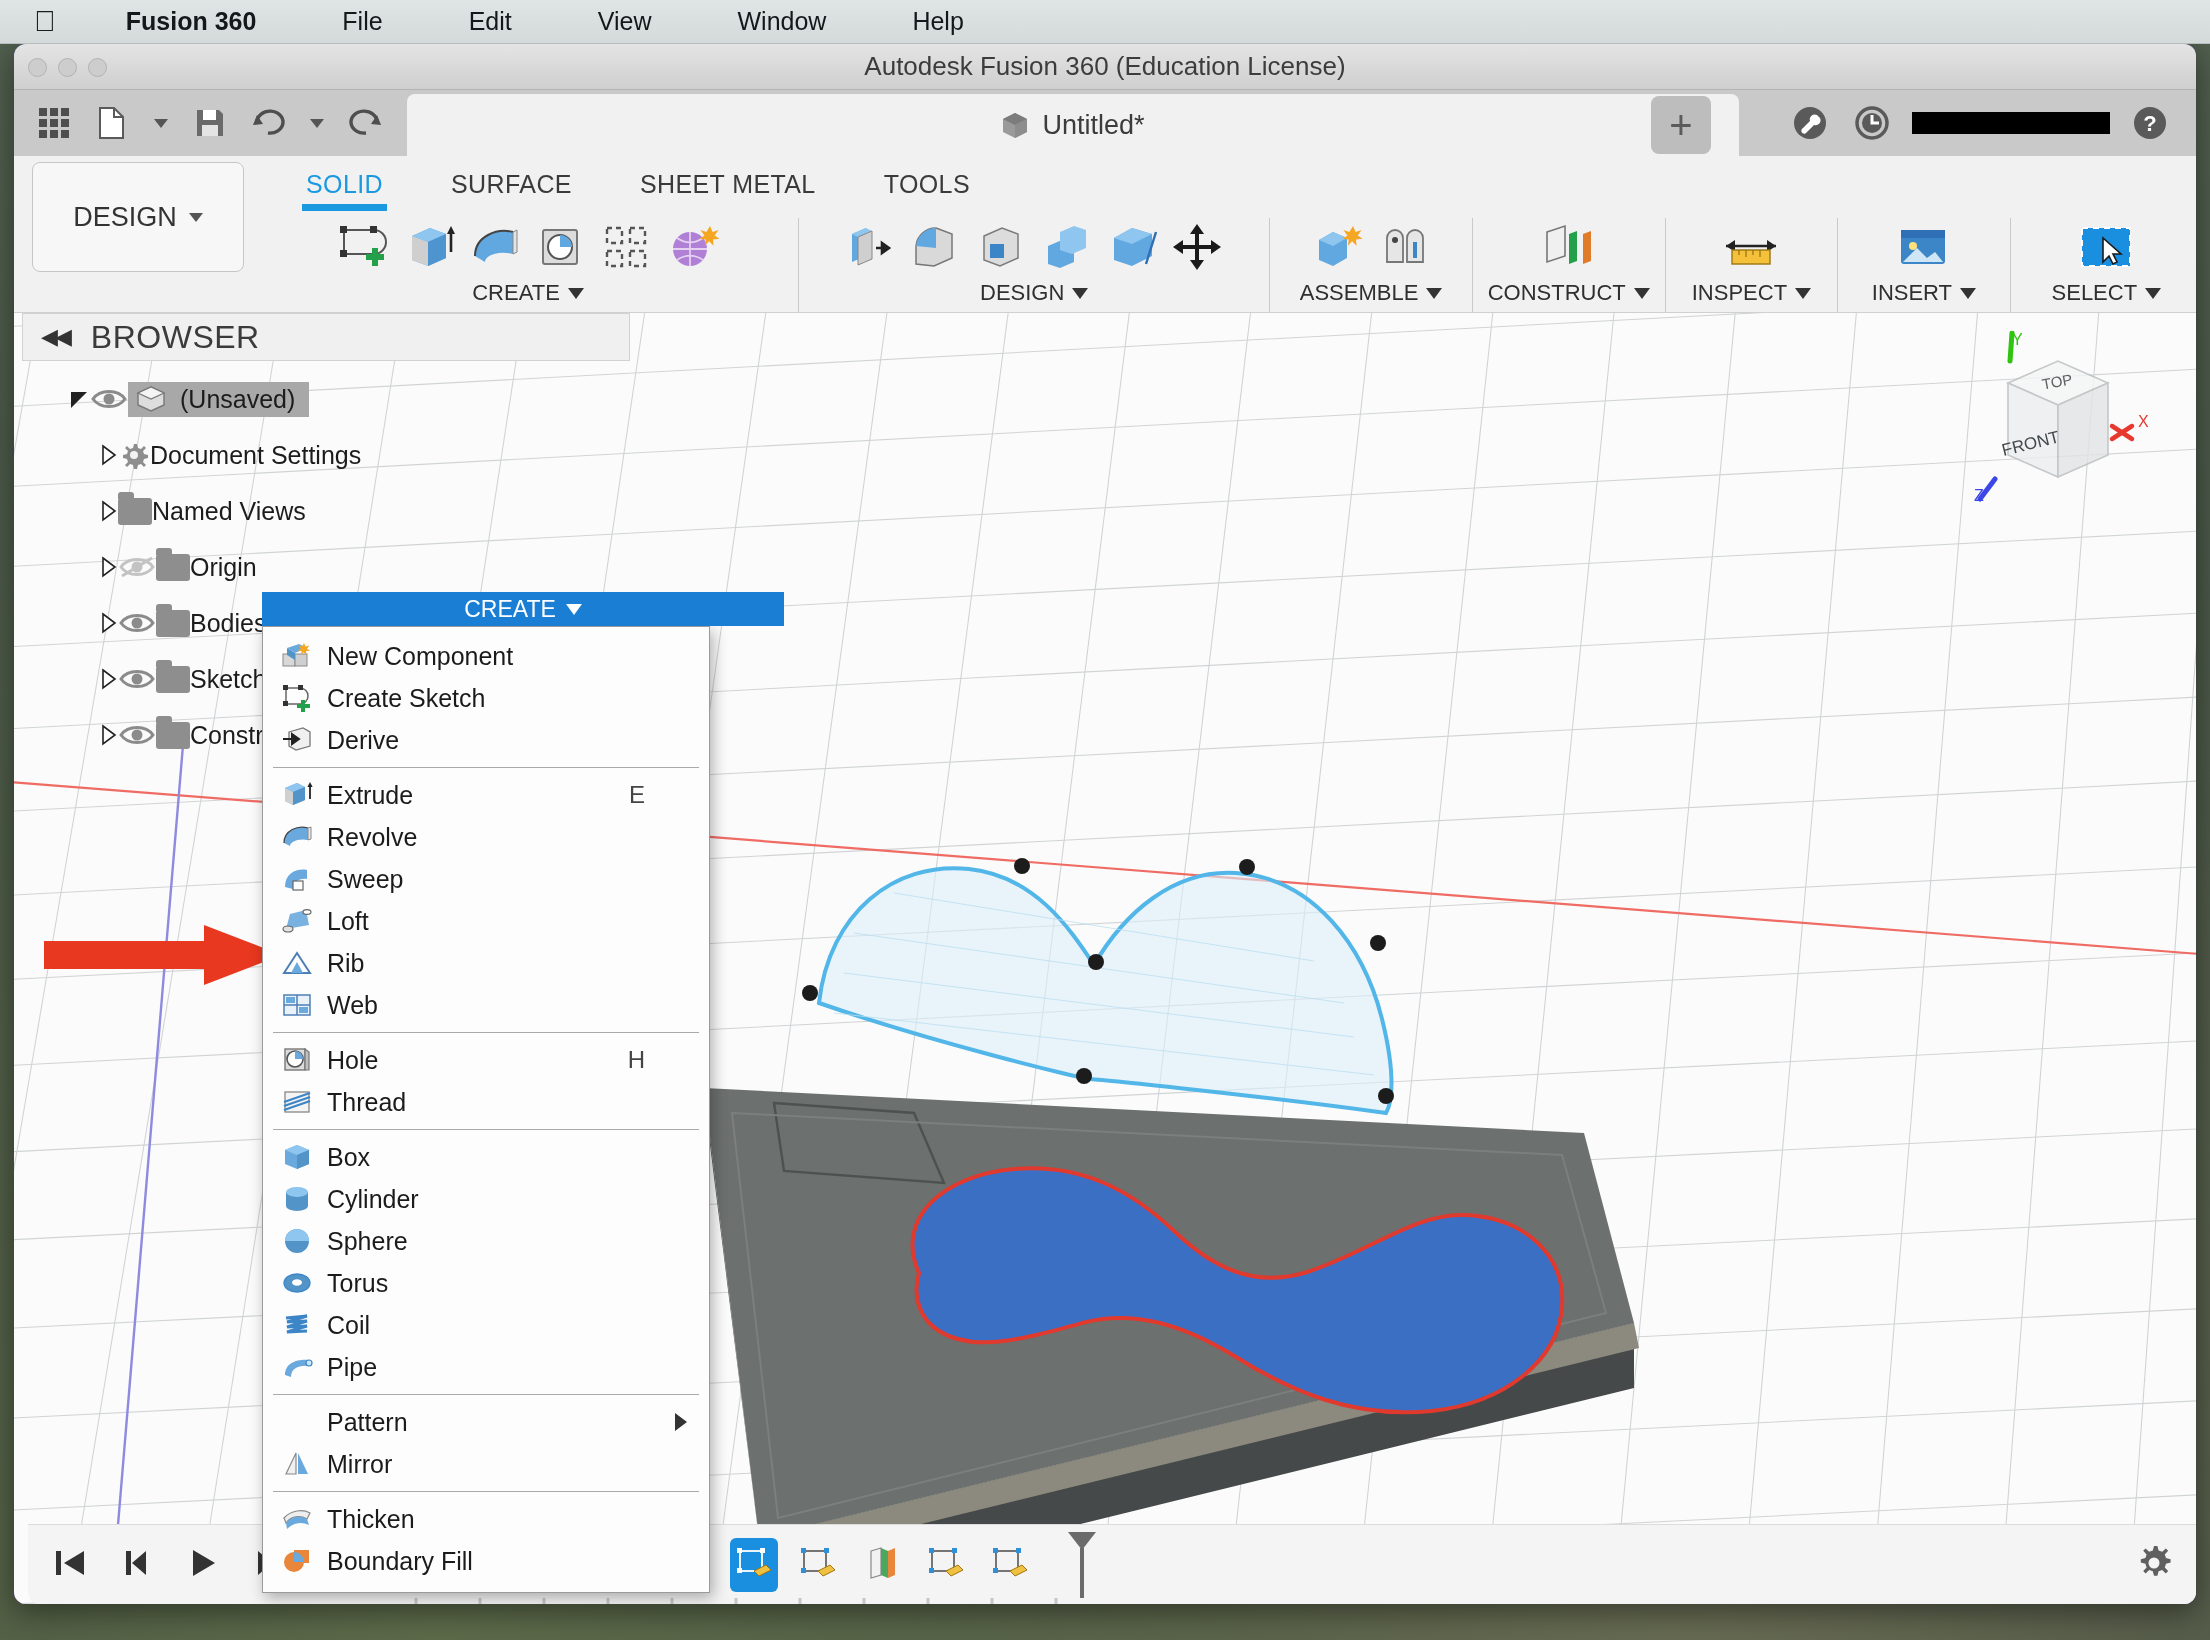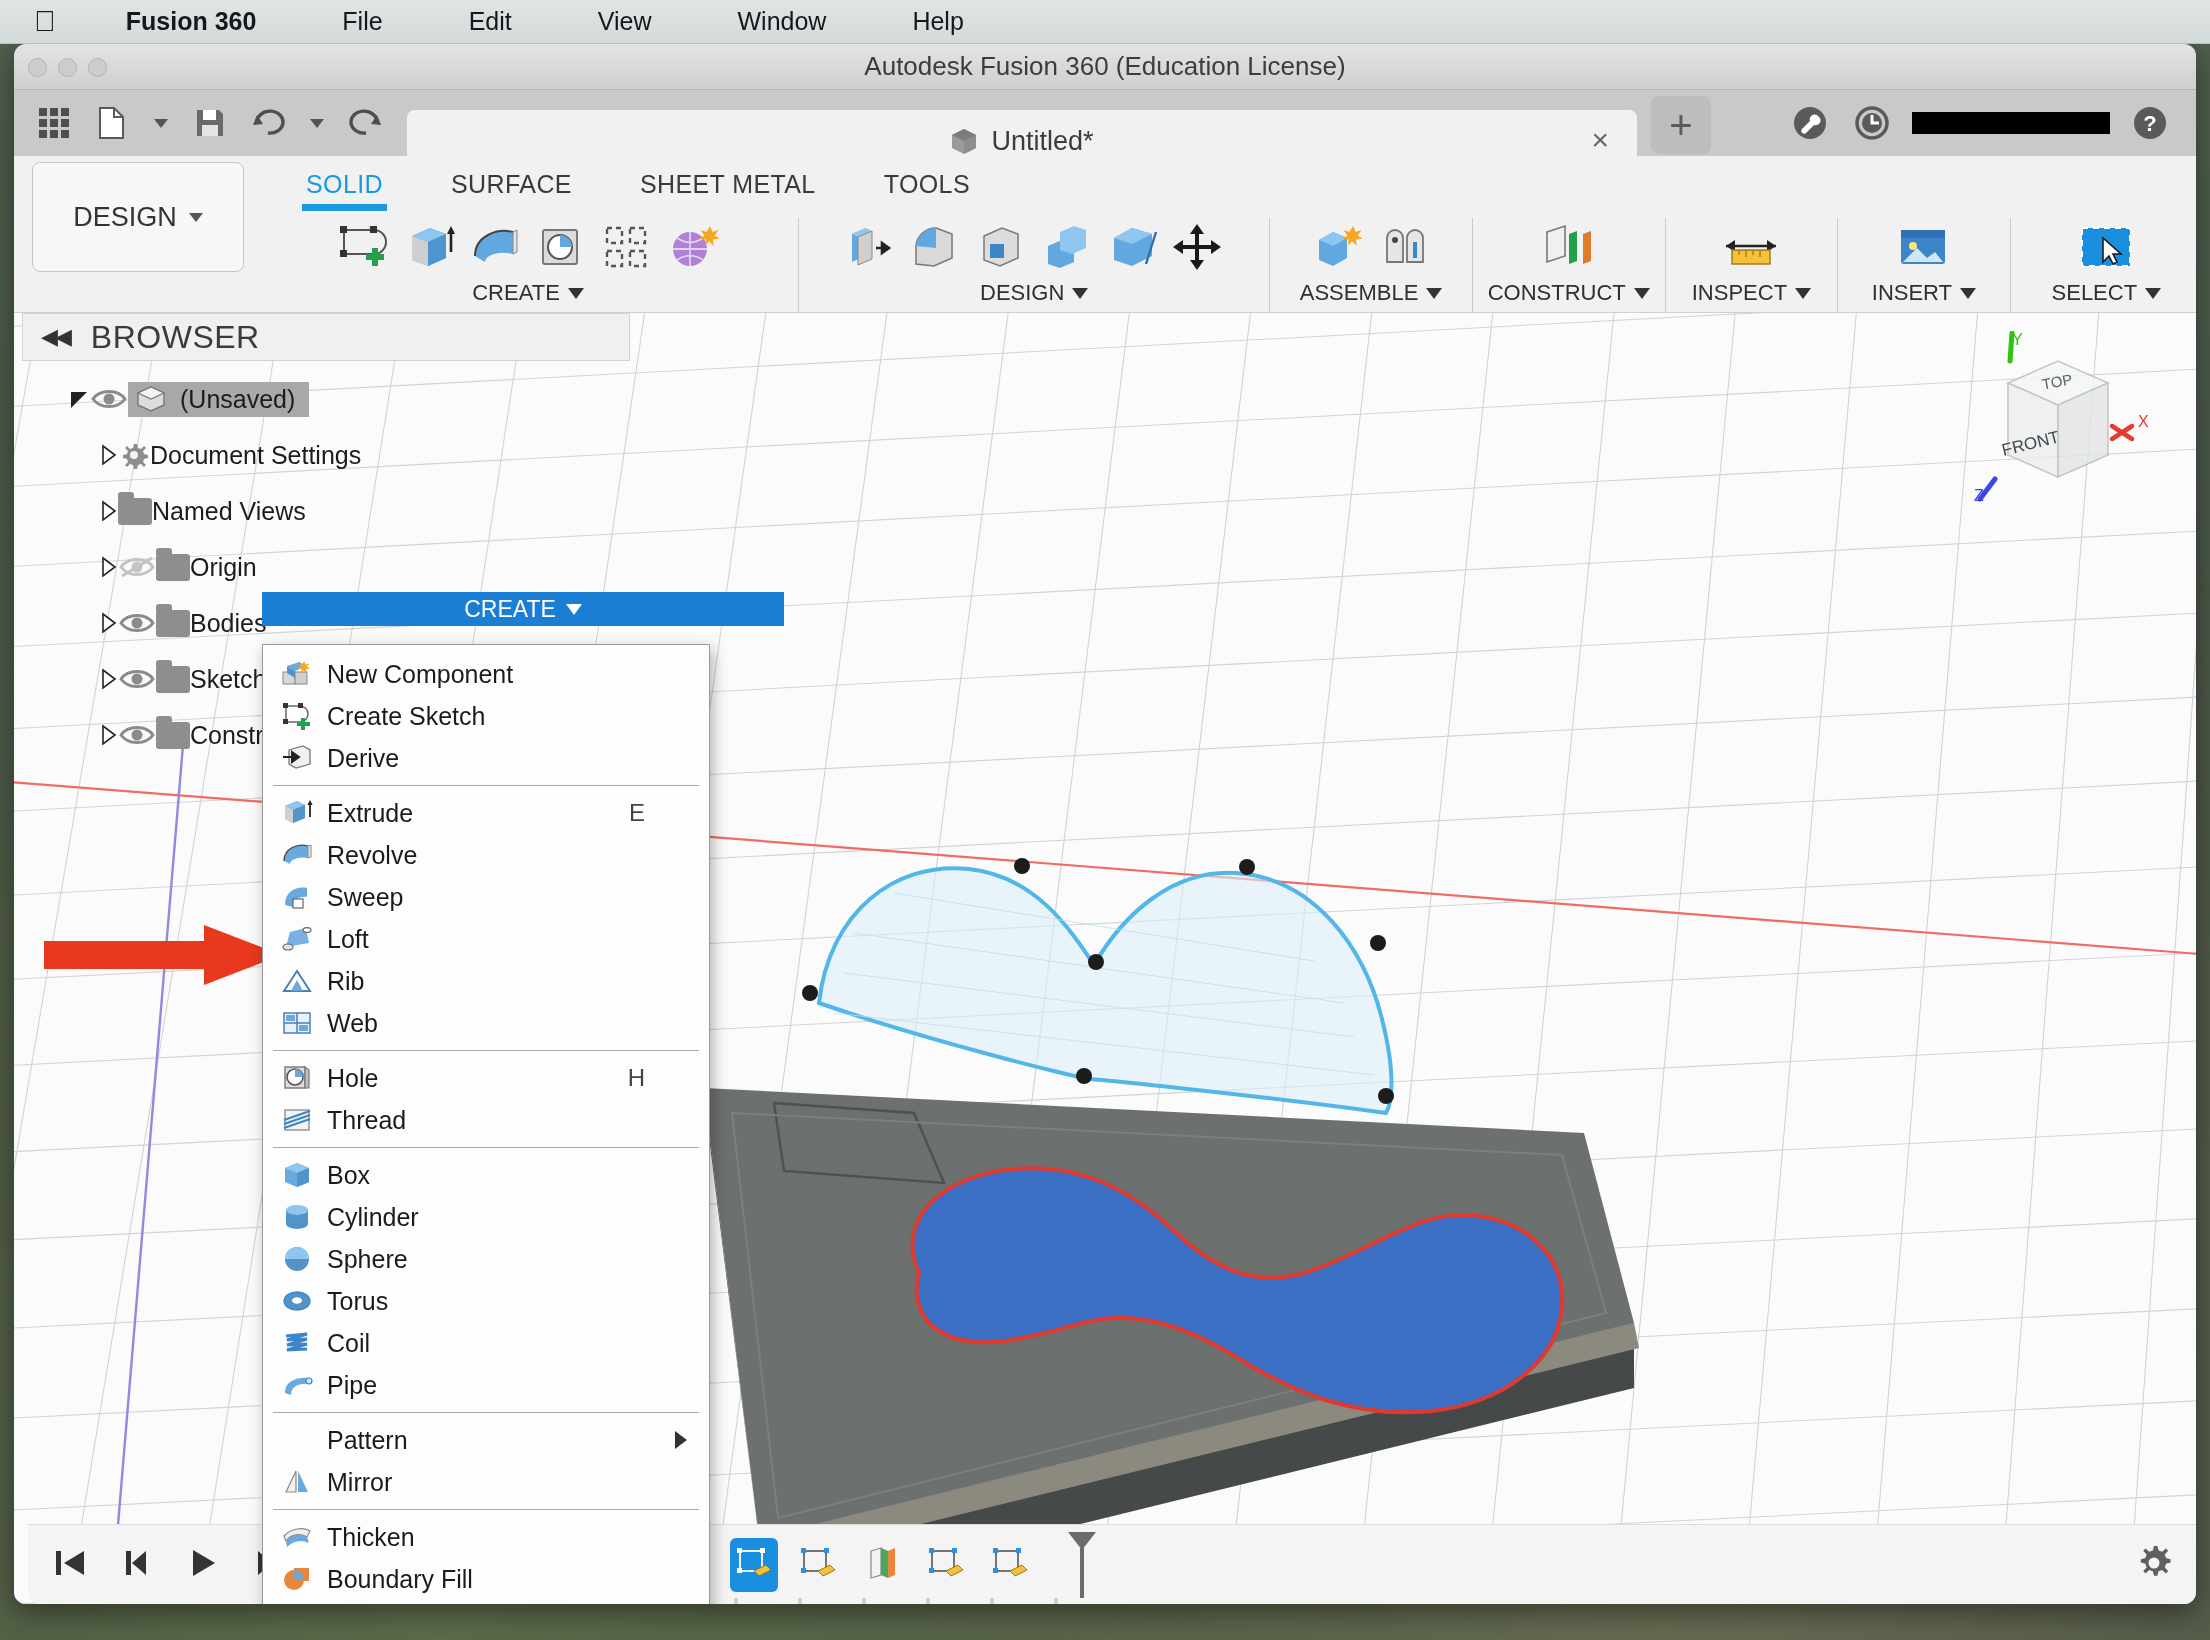--- a/index.html
+++ b/index.html
@@ -63,21 +63,21 @@
   }
   .qat { display:flex; align-items:center; gap: 6px; padding-left: 14px; }
   .qbtn {
     width: 52px; height: 52px; display:flex; align-items:center; justify-content:center;
     color:#4e4e4e;
   }
   .qbtn.small { width: 34px; }
   .caret-dn { width:0;height:0;border-left:7px solid transparent;border-right:7px solid transparent;border-top:9px solid #555; }
 
   .doctab {
-    position: absolute; left: 393px; top: 20px; width: 1230px; height: 62px;
+    position: absolute; left: 393px; top: 4px; width: 1332px; height: 62px;
     background: #f1f1f1; border-radius: 8px 8px 0 0;
     display:flex; align-items:center; justify-content:center;
   }
   .doctab .tt { font-size: 27px; color: #3c3c3c; }
   .doccube { width: 28px; height: 28px; margin-right: 13px; }
   .tabclose { position:absolute; right: 28px; top: 16px; font-size: 30px; color:#666; line-height: 28px; }
   .plustab {
     position:absolute; left: 1637px; top: 6px; width: 60px; height: 58px;
     background: #bdbdbd; border-radius: 8px;
     display:flex;align-items:center;justify-content:center;
@@ -154,21 +154,21 @@
   .folder::before { content:""; position:absolute; left:0; top:-6px; width: 16px; height: 7px; background:#8e8e8e; border-radius: 3px 3px 0 0; }
 
   
   .redarrow { position:absolute; left: 30px; top: 610px; width: 240px; height: 64px; z-index: 30; }
 
   
   .menu {
     position: absolute; left: 248px; top: 313px; width: 448px;
     background: #fdfdfd; border: 1px solid #9a9a9a;
     box-shadow: 3px 5px 14px rgba(0,0,0,.3);
-    padding: 8px 0 10px 0; z-index: 40; margin-top: 18px;
+    padding: 8px 0 10px 0; z-index: 40;
   }
   .mrow { height: 42px; display:flex; align-items:center; padding-left: 16px; position: relative; }
   .mrow .mi-icon { width: 36px; height: 32px; margin-right: 12px; display:flex;align-items:center;justify-content:center; flex:none; }
   .mrow .mi-label { font-size: 25px; color: #1b1b1b; white-space: nowrap; }
   .mrow .sc { position:absolute; right: 64px; font-size: 24px; color:#444; }
   .mrow .submenu-arrow { position:absolute; right: 22px; width:0;height:0;
     border-top: 9px solid transparent; border-bottom: 9px solid transparent; border-left: 12px solid #333; }
   .msep { height: 1px; background: #a9a9a9; margin: 6px 10px; }
 
   

